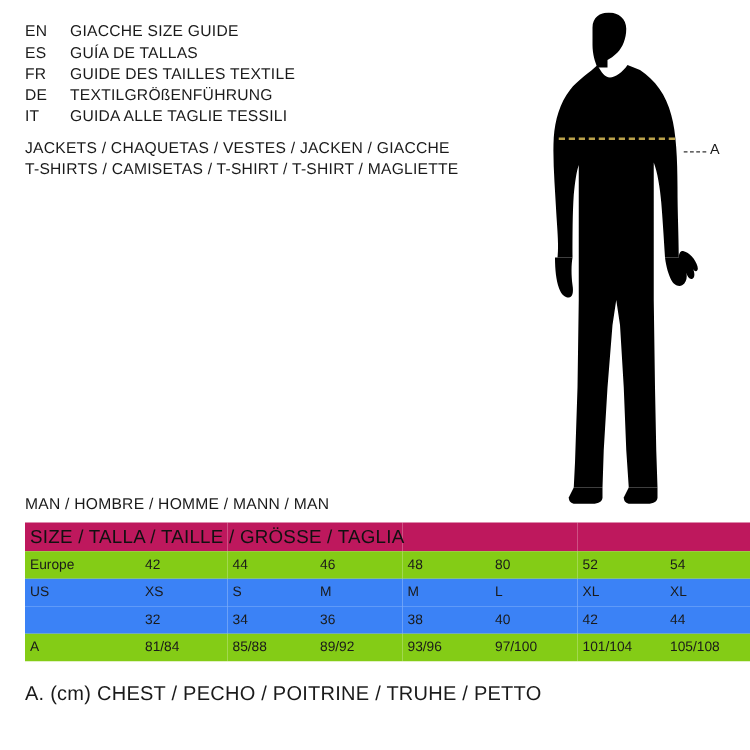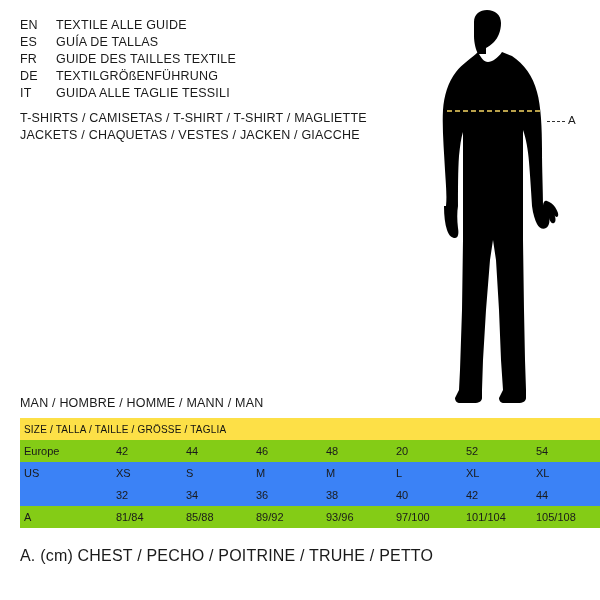--- a/index.html
+++ b/index.html
@@ -110,22 +110,22 @@
     color: #1a1a1a;
     table-layout: fixed;
   }
   table.size-table td {
     padding: 3px 0 3px 4px;
     height: 16px;
     vertical-align: middle;
     white-space: nowrap;
   }
   .row-header td {
-    background: #fde047;
-    font-size: 10px;
+    background: #be185d;
+    font-size: 15px;
     letter-spacing: 0.2px;
     color: #111;
     margin-left: 26px;
   }
   .row-light td {
     background: #84cc16;
   }
   .row-shade td {
     background: #3b82f6;
   }
@@ -146,43 +146,43 @@
   }
 </style>
 </head>
 <body>
 
 <div class="page">
 
   <div class="lang-block">
     <div class="lang-row">
       <span class="lang-code">EN</span>
-      <span class="lang-text">TEXTILE ALLE GUIDE</span>
+      <span class="lang-text">GIACCHE SIZE GUIDE</span>
     </div>
     <div class="lang-row">
       <span class="lang-code">ES</span>
       <span class="lang-text">GUÍA DE TALLAS</span>
     </div>
     <div class="lang-row">
       <span class="lang-code">FR</span>
       <span class="lang-text">GUIDE DES TAILLES TEXTILE</span>
     </div>
     <div class="lang-row">
       <span class="lang-code">DE</span>
       <span class="lang-text">TEXTILGRÖßENFÜHRUNG</span>
     </div>
     <div class="lang-row">
       <span class="lang-code">IT</span>
       <span class="lang-text">GUIDA ALLE TAGLIE TESSILI</span>
     </div>
   </div>
 
   <div class="category-block">
+    <div class="category-line">JACKETS / CHAQUETAS / VESTES / JACKEN / GIACCHE</div>
     <div class="category-line">T-SHIRTS / CAMISETAS / T-SHIRT / T-SHIRT / MAGLIETTE</div>
-    <div class="category-line">JACKETS / CHAQUETAS / VESTES / JACKEN / GIACCHE</div>
   </div>
 
   <div class="figure-wrap">
     <svg class="figure-svg" width="200" height="395" viewBox="0 0 200 395">
       <g fill="#000000">
 
         <path d="M74,12 C74,4 80,0 87,0 C95,0 101,5 101,13 C101,21 98,28 94,32 C91,35 88,37 86,38 L86,44 L78,44 C76,40 74,33 74,26 Z"></path>
 
         <path d="M78,42
                  C72,48 62,54 56,62
@@ -248,21 +248,21 @@
           <td class="col-v"></td>
           <td class="col-v"></td>
 
         </tr>
         <tr class="row-light">
           <td class="col-label">Europe</td>
           <td class="col-v">42</td>
           <td class="col-v">44</td>
           <td class="col-v">46</td>
           <td class="col-v">48</td>
-          <td class="col-v">20</td>
+          <td class="col-v">80</td>
           <td class="col-v">52</td>
           <td class="col-v">54</td>
 
         </tr>
         <tr class="row-shade">
           <td class="col-label">US</td>
           <td class="col-v">XS</td>
           <td class="col-v">S</td>
           <td class="col-v">M</td>
           <td class="col-v">M</td>

